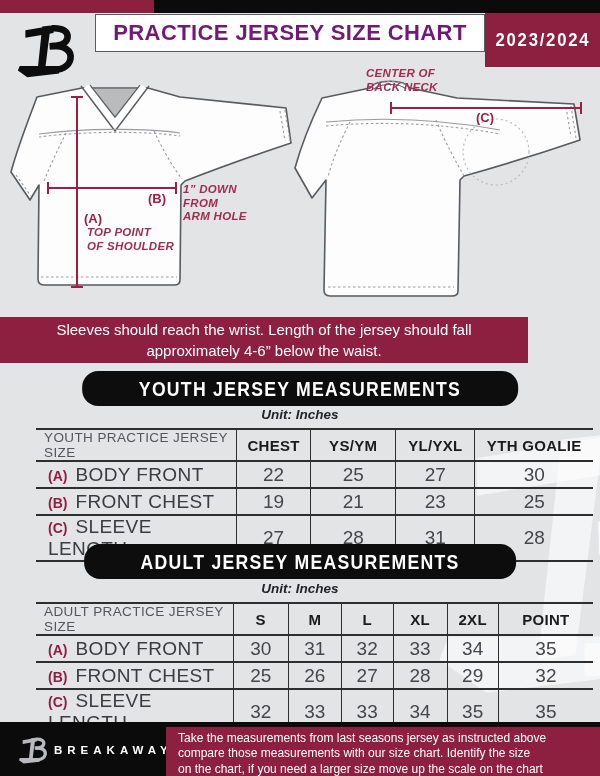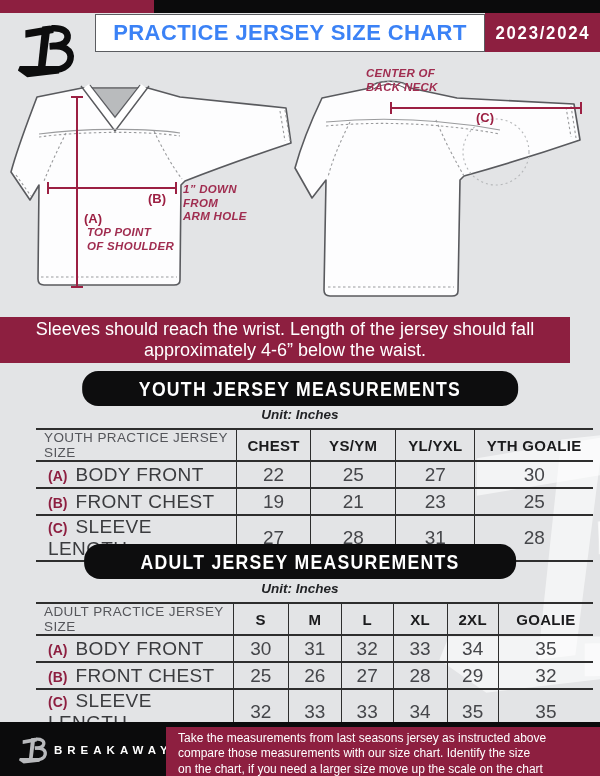--- a/index.html
+++ b/index.html
@@ -23,23 +23,23 @@
   .prewrap{white-space:pre-line;}
 
   
   .topstrip{left:0;top:0;width:600px;height:13px;background:#0b0b0c;z-index:2;}
   .topstrip-maroon{left:0;top:0;width:154px;height:13px;background:var(--maroon);}
   .logo-top{left:16px;top:17px;width:60px;height:64px;color:#0d0d0e;z-index:3;}
   .title-box{
     left:95px;top:14px;width:390px;height:38px;background:#fff;
     border:1.5px solid #5b5c60;z-index:3;display:flex;align-items:center;justify-content:center;
   }
-  .title-box span{font-size:22px;font-weight:bold;letter-spacing:.4px;color:#3b82f6;}
+  .title-box span{font-size:22px;font-weight:bold;letter-spacing:.4px;color:#701a75;}
   .season-box{
-    left:485px;top:13px;width:115px;height:39px;background:var(--maroon);z-index:3;
+    left:485px;top:13px;width:115px;height:54px;background:var(--maroon);z-index:3;
     display:flex;align-items:center;justify-content:center;
   }
   .season-box span{
     color:#fff;font-weight:bold;font-size:19px;letter-spacing:2px;
     display:inline-block;transform:scaleX(.88);
   }
 
   
   .svg-front{left:8px;top:84px;z-index:1;}
   .svg-back{left:290px;top:76px;z-index:1;}
@@ -61,22 +61,22 @@
   .mtext{font-size:11.5px;font-style:italic;font-weight:600;line-height:13.5px;color:var(--annot);letter-spacing:.3px;z-index:3;}
   .lbl-a-key{left:84px;top:211px;}
   .lbl-a-text{left:87px;top:226px;}
   .lbl-b-key{left:148px;top:191px;}
   .lbl-b-text{left:183px;top:183px;}
   .lbl-c-text{left:366px;top:67px;}
   .lbl-c-key{left:476px;top:110px;}
 
   
   .note-banner{
-    left:0;top:317px;width:570px;height:46px;background:var(--maroon);z-index:2;
-    color:#fff;font-size:18px;line-height:21px;text-align:center;
+    left:0;top:317px;width:528px;height:46px;background:var(--maroon);z-index:2;
+    color:#fff;font-size:15px;line-height:21px;text-align:center;
     display:flex;align-items:center;justify-content:center;
   }
 
   
   .sec-banner{
     left:50%;transform:translateX(-50%);height:35px;background:#0d0d0e;border-radius:16px;
     z-index:2;display:flex;align-items:center;justify-content:center;padding:16px 26px;
   }
   .sec-banner span{
     color:#fff;font-weight:bold;font-size:21px;letter-spacing:1.5px;
@@ -275,21 +275,21 @@
         <col style="width:17%">
     </colgroup>
     <thead>
       <tr>
         <th class="size-col">ADULT PRACTICE JERSEY SIZE</th>
         <th class="col-h">S</th>
         <th class="col-h">M</th>
         <th class="col-h">L</th>
         <th class="col-h">XL</th>
         <th class="col-h">2XL</th>
-        <th class="col-h">GOALIE</th>
+        <th class="col-h">POINT</th>
       </tr>
     </thead>
     <tbody>
       <tr>
         <td class="row-label">
           <span class="key">(A)</span><span class="lbl">BODY FRONT</span>
         </td>
         <td class="val">30</td>
         <td class="val">31</td>
         <td class="val">32</td>

